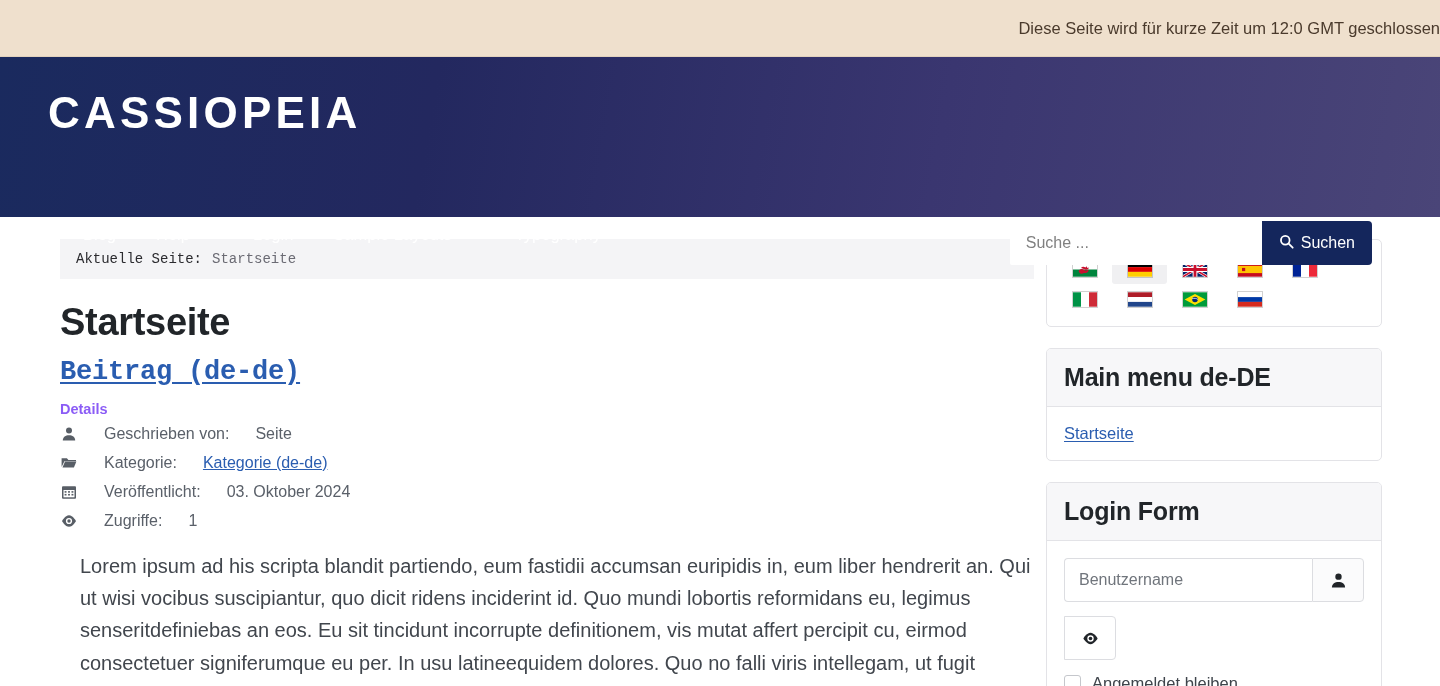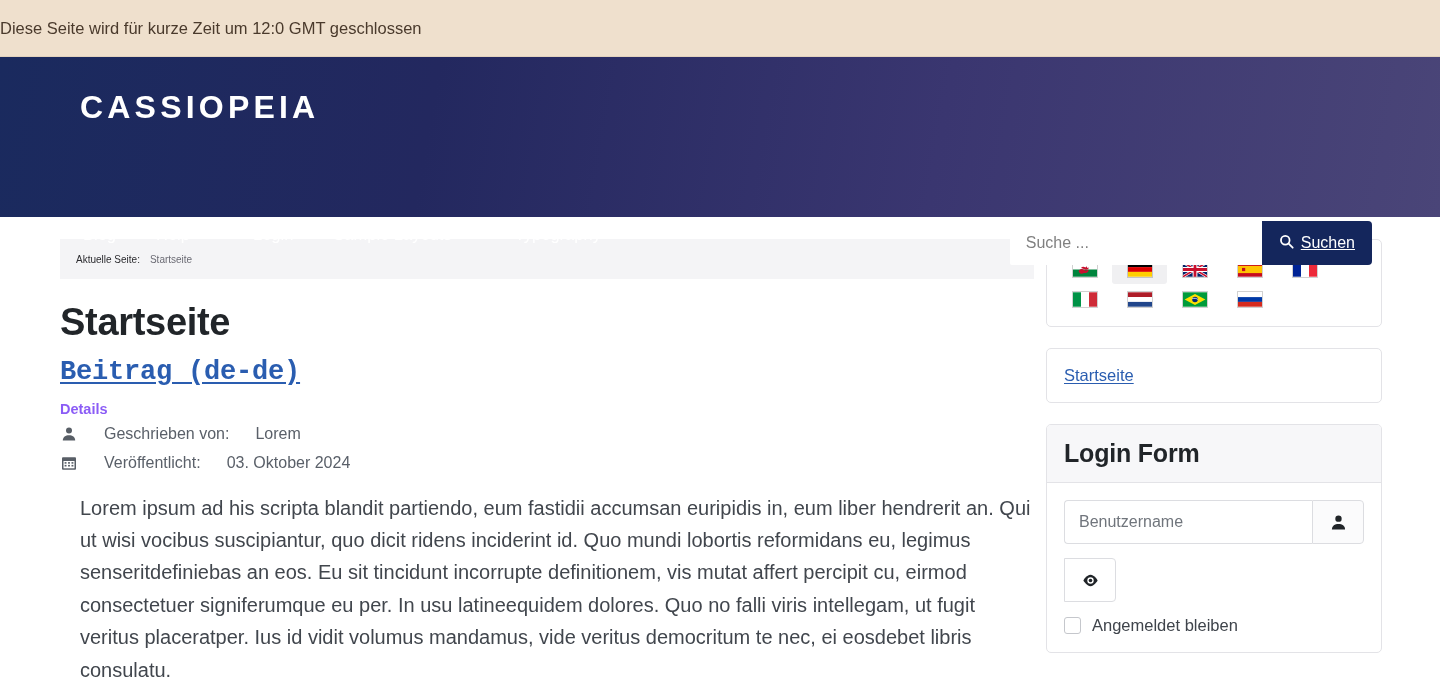--- a/index.html
+++ b/index.html
@@ -12,43 +12,43 @@
     -webkit-font-smoothing: antialiased;
   }
 
   
   .notice-banner {
     height: 57px;
     background: #efe0cd;
     border-bottom: 1px solid #e2d2bd;
     display: flex;
     align-items: center;
-    justify-content: flex-start;
+    justify-content: flex-end;
     color: #4a3a2c;
     font-size: 16.5px;
   }
 
   
   .site-header {
     height: 160px;
     background: linear-gradient(100deg, #1a2a5e 0%, #23285f 30%, #3a3670 65%, #4a4578 100%);
     position: relative;
   }
   .header-inner {
     width: 1440px;
     padding: 0 60px;
     position: relative;
     height: 100%;
   }
   .brand {
     position: absolute;
-    left: 80px;
+    left: 48px;
     top: 34px;
     color: #ffffff;
-    font-size: 32px;
+    font-size: 44px;
     font-weight: bold;
     letter-spacing: 4.2px;
     line-height: 1;
   }
   .nav-row {
     position: absolute;
     left: 64px;
     top: 168px;
     display: flex;
     align-items: center;
@@ -99,21 +99,20 @@
     color: #ffffff;
     border: none;
     padding: 0 17px;
     font-size: 16px;
     display: flex;
     align-items: center;
     gap: 7px;
     cursor: pointer;
     font-family: "Liberation Sans", sans-serif;
     border-radius: 0 4px 4px 0;
-    text-decoration: underline;
   }
 
   
   .page-body {
     display: flex;
     padding: 22px 0 0 0;
     gap: 0;
   }
   .main-col {
     width: 1046px;
@@ -124,22 +123,23 @@
     width: 394px;
     padding-right: 58px;
   }
 
   .breadcrumb-bar {
     background: #f4f4f6;
     height: 40px;
     display: flex;
     align-items: center;
     padding: 0 16px;
-    font-size: 10px;
+    font-size: 14px;
     margin-bottom: 22px;
+    font-family: Liberation Mono, monospace;
   }
   .bc-label { color: #2b2b2f; }
   .bc-current { color: #6b6b74; margin-left: 10px; }
 
   .page-title {
     font-size: 38px;
     font-weight: bold;
     color: #212529;
     margin: 0 0 12px 0;
     line-height: 1.15;
@@ -335,41 +335,62 @@
     <div class="details-label">Details</div>
 
     <div class="detail-row">
       <span class="ic">
         <svg width="16" height="16" viewBox="0 0 16 16">
             <circle cx="8" cy="4.4" r="3"></circle>
             <path d="M1.8 14.5c0-3.5 2.8-5.2 6.2-5.2s6.2 1.7 6.2 5.2z"></path>
           </svg>
       </span>
       <span>Geschrieben von:</span>
-      <span>Lorem</span>
-    </div>
-
+      <span>Seite</span>
+    </div>
+
+    <div class="detail-row">
+      <span class="ic">
+        <svg width="16" height="16" viewBox="0 0 16 16">
+            <path d="M0.6 3.2h5.3l1.5 1.7H15v1.3H3.4L0.6 12z"></path>
+            <path d="M4 6.5h11.4l-2.5 6H1.5z"></path>
+          </svg>
+      </span>
+      <span>Kategorie:</span>
+      <span class="detail-link">Kategorie (de-de)</span>
+    </div>
 
     <div class="detail-row">
       <span class="ic">
         <svg width="16" height="16" viewBox="0 0 16 16">
             <rect x="1" y="2.2" width="14" height="12.6" rx="1"></rect>
             <rect x="2.5" y="6" width="11" height="7.3" fill="#fff"></rect>
             <rect x="3.6" y="7.1" width="1.9" height="1.6"></rect>
             <rect x="7.05" y="7.1" width="1.9" height="1.6"></rect>
             <rect x="10.5" y="7.1" width="1.9" height="1.6"></rect>
             <rect x="3.6" y="9.9" width="1.9" height="1.6"></rect>
             <rect x="7.05" y="9.9" width="1.9" height="1.6"></rect>
             <rect x="10.5" y="9.9" width="1.9" height="1.6"></rect>
           </svg>
       </span>
       <span>Veröffentlicht:</span>
       <span>03. Oktober 2024</span>
     </div>
 
+    <div class="detail-row">
+      <span class="ic">
+        <svg width="16" height="16" viewBox="0 0 16 16">
+            <path d="M8 2.2C4.1 2.2 1 8 1 8s3.1 5.8 7 5.8S15 8 15 8 11.9 2.2 8 2.2z"></path>
+            <circle cx="8" cy="8" r="3.1" fill="#fff"></circle>
+            <circle cx="8" cy="8" r="1.7"></circle>
+          </svg>
+      </span>
+      <span>Zugriffe:</span>
+      <span>1</span>
+    </div>
 
     <p class="body-text">Lorem ipsum ad his scripta blandit partiendo, eum fastidii accumsan euripidis in, eum liber hendrerit an. Qui ut wisi vocibus suscipiantur, quo dicit ridens inciderint id. Quo mundi lobortis reformidans eu, legimus senseritdefiniebas an eos. Eu sit tincidunt incorrupte definitionem, vis mutat affert percipit cu, eirmod consectetuer signiferumque eu per. In usu latineequidem dolores. Quo no falli viris intellegam, ut fugit veritus placeratper. Ius id vidit volumus mandamus, vide veritus democritum te nec, ei eosdebet libris consulatu.</p>
   </main>
 
   <aside class="side-col">
 
     <div class="panel flags-panel">
       <div class="flag-row">
         <div class="flag-cell">
           <svg class="flag" viewBox="0 0 60 36">
@@ -438,20 +459,21 @@
             <rect width="60" height="12" fill="#fff"></rect>
               <rect y="12" width="60" height="12" fill="#0039a6"></rect>
               <rect y="24" width="60" height="12" fill="#d52b1e"></rect>
           </svg>
         </div>
         <div class="flag-cell"></div>
       </div>
     </div>
 
     <div class="panel">
+      <div class="panel-head">Main menu de-DE</div>
       <div class="panel-body">
         <a class="menu-link">Startseite</a>
       </div>
     </div>
 
     <div class="panel">
       <div class="panel-head">Login Form</div>
       <div class="panel-body">
 
         <div class="field-group">

